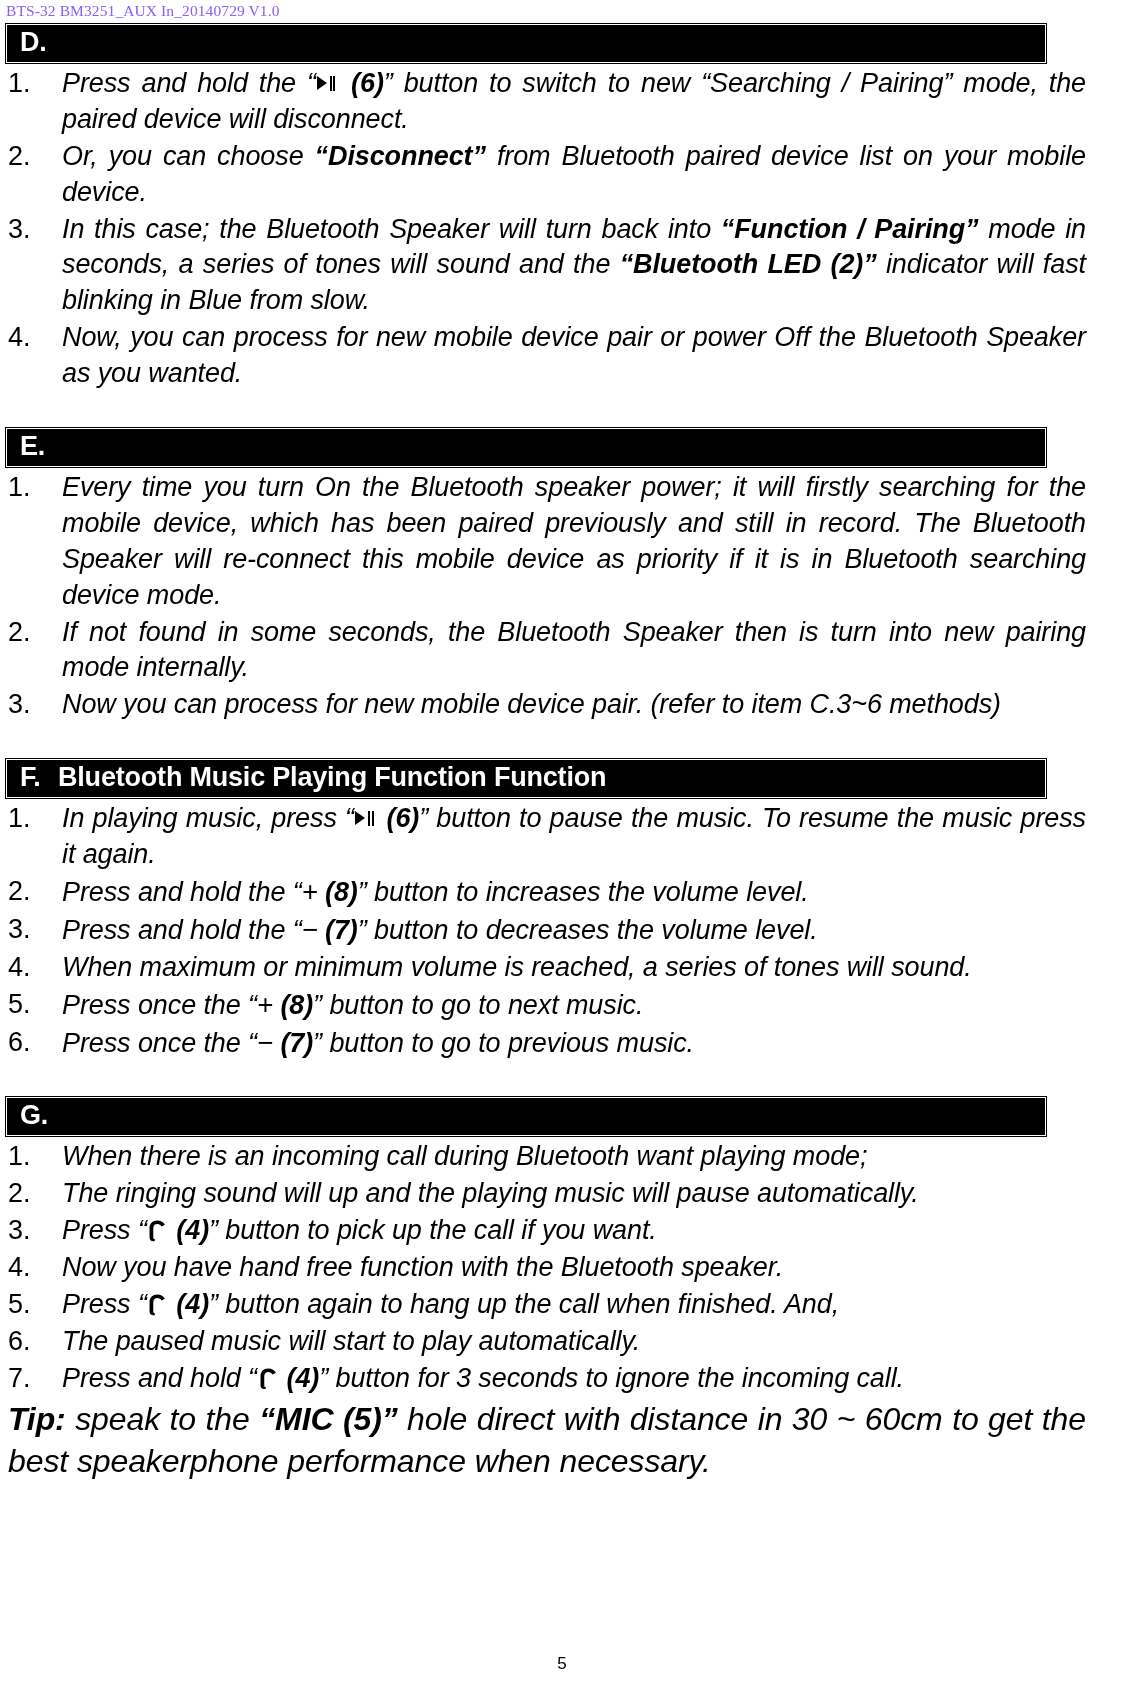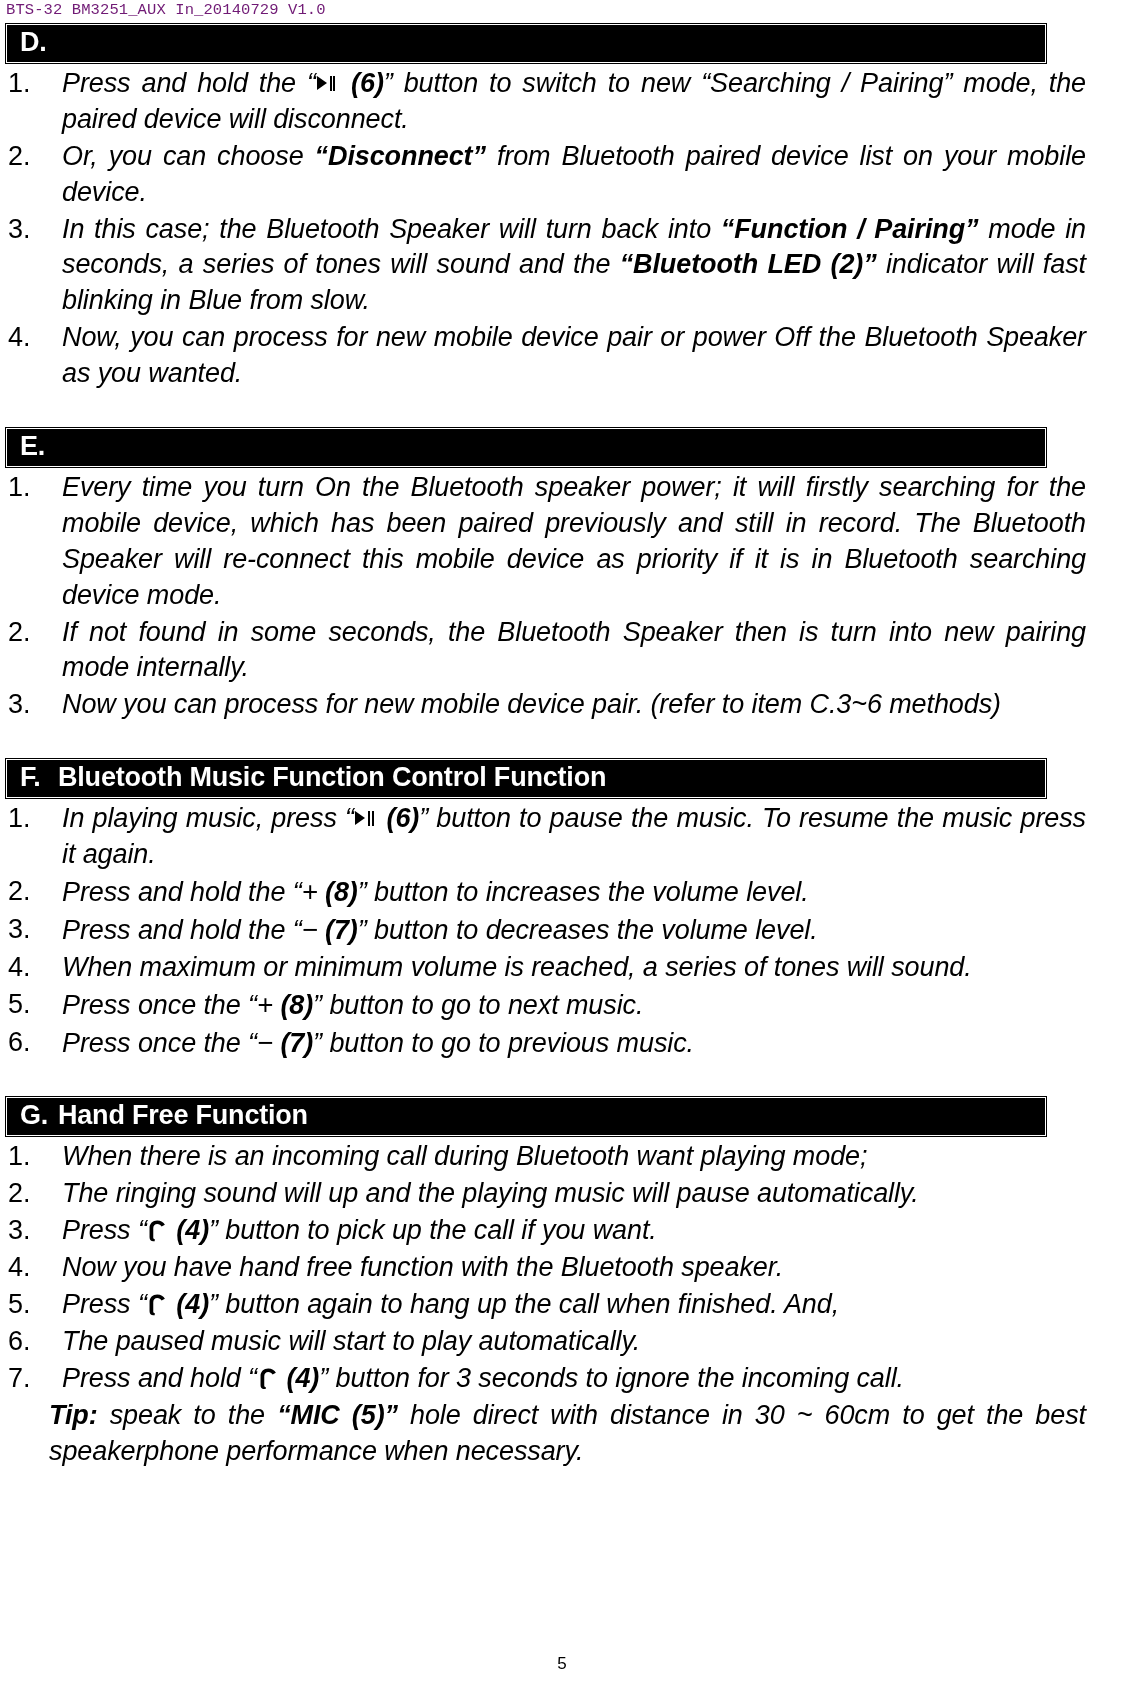--- a/index.html
+++ b/index.html
@@ -17,25 +17,25 @@
   }
   .page {
     position: relative;
     width: 1124px;
     height: 1682px;
     box-sizing: border-box;
     padding: 0 38px 0 4px;
   }
   .doc-header {
     font-size: 15.5px;
-    color: #701a75;
+    color: #8b5cf6;
     letter-spacing: 0.1px;
     padding: 2px 0 4px 2px;
     line-height: 1.1;
-    font-family: Liberation Mono, monospace;
+    font-family: Liberation Serif, serif;
   }
   .section-bar {
     background: #000000;
     color: #ffffff;
     border: 1px solid #000000;
     box-shadow: inset 0 0 0 1px #ffffff;
     width: 1042px;
     margin: 0 0 2px 1px;
     padding: 3px 0 4px 0;
     font-weight: bold;
@@ -121,28 +121,27 @@
   .glyph-phone {
     display: inline-block;
     width: 0.70em;
     height: 0.80em;
     vertical-align: -0.10em;
     position: relative;
     margin: 0 0.10em 0 0.02em;
   }
   .glyph-phone svg { display: block; }
   .tip {
-    font-size: 27px;
+    font-size: 32px;
     line-height: 1.33;
     font-style: italic;
     text-align: justify;
     letter-spacing: -0.1px;
     padding-left: 4px;
     margin-top: 0px;
-    margin-left: 41px;
   }
   .tip .tipword { font-weight: bold; font-style: italic; }
   .tip b { font-weight: bold; font-style: italic; }
   .page-number {
     position: absolute;
     bottom: 8px;
     left: 0;
     width: 1124px;
     text-align: center;
     font-size: 17px;
@@ -193,21 +192,21 @@
           <span class="body"><span>If not found in some seconds, the Bluetooth Speaker then is turn into new pairing mode internally.</span></span>
         </li>
         <li>
           <span class="num">3.</span>
           <span class="body"><span>Now you can process for new mobile device pair. (refer to item C.3~6 methods)</span></span>
         </li>
       </ol>
       <div class="gap"></div>
       <div class="section-bar">
         <span class="sec-letter">F.</span>
-        <span class="sec-title">Bluetooth Music Function Control Function</span>
+        <span class="sec-title">Bluetooth Music Playing Function Function</span>
       </div>
       <ol class="steps">
         <li>
           <span class="num">1.</span>
           <span class="body"><span>In playing music, press “</span><span class="glyph-play"><span class="tri"></span><span class="b1"></span><span class="b2"></span></span><b> (6)</b><span>” button to pause the music. To resume the music press it again.</span></span>
         </li>
         <li>
           <span class="num">2.</span>
           <span class="body"><span>Press and hold the “</span><span class="glyph-plus">+</span><b> (8)</b><span>” button to increases the volume level.</span></span>
         </li>
@@ -224,21 +223,20 @@
           <span class="body"><span>Press once the “</span><span class="glyph-plus">+</span><b> (8)</b><span>” button to go to next music.</span></span>
         </li>
         <li>
           <span class="num">6.</span>
           <span class="body"><span>Press once the “</span><span class="glyph-minus">−</span><b> (7)</b><span>” button to go to previous music.</span></span>
         </li>
       </ol>
       <div class="gap"></div>
       <div class="section-bar">
         <span class="sec-letter">G.</span>
-        <span class="sec-title">Hand Free Function</span>
       </div>
       <ol class="steps">
         <li>
           <span class="num">1.</span>
           <span class="body"><span>When there is an incoming call during Bluetooth want playing mode;</span></span>
         </li>
         <li>
           <span class="num">2.</span>
           <span class="body"><span>The ringing sound will up and the playing music will pause automatically.</span></span>
         </li>

